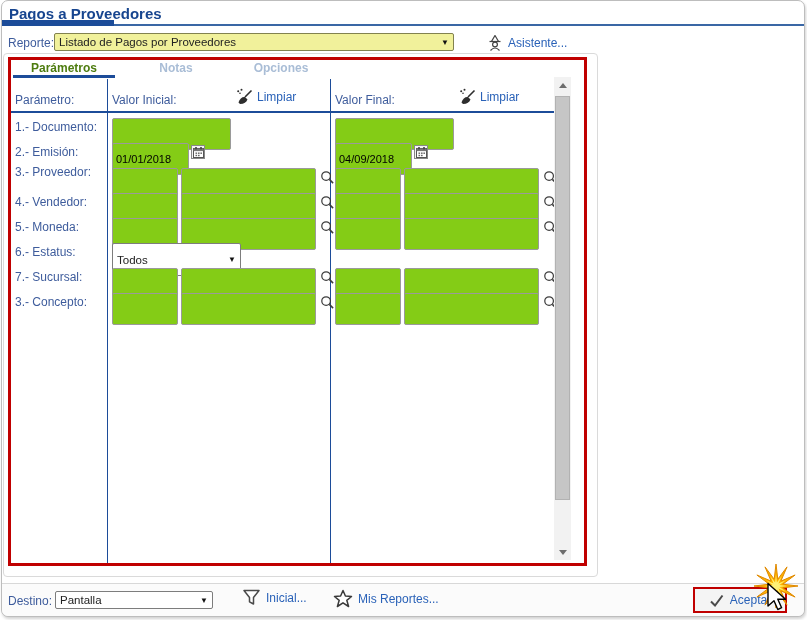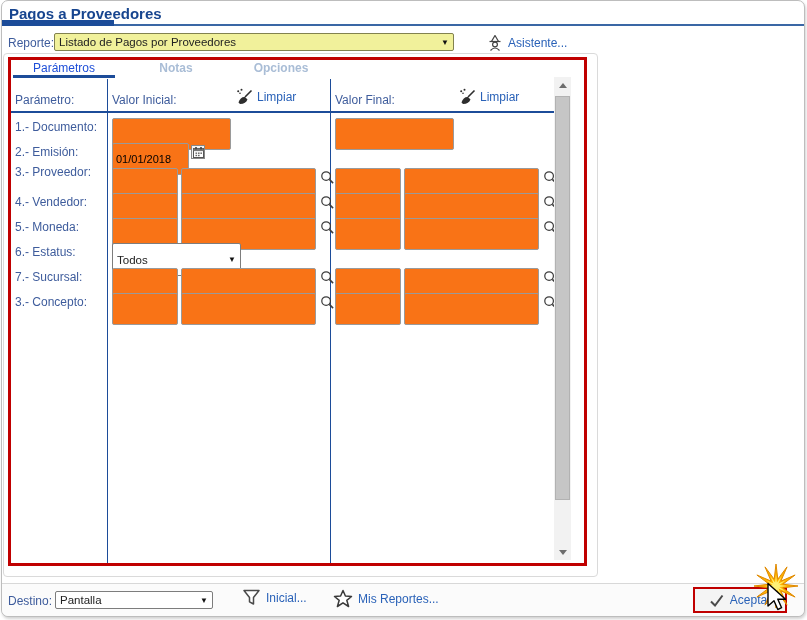--- a/index.html
+++ b/index.html
@@ -21,32 +21,32 @@
   .selectbox { display:flex; align-items:center; border:1px solid #7d7d7d; border-radius:2px; background:#fff; padding:0 4px; font-size:11.5px; color:#222; cursor:default; }
   .selectbox .arrow { margin-left:auto; font-size:8px; color:#111; }
   .report-select { position:absolute; left:54px; top:33px; width:400px; height:18px; background:#F1F19B; border-color:#82824f; z-index:3; }
   .assistant { position:absolute; left:487px; top:35px; display:flex; align-items:center; gap:5px; color:#2A62B8; cursor:pointer; z-index:3; }
 
   
   .group-box { position:absolute; left:3px; top:53px; width:595px; height:524px; border:1px solid #dadada; border-radius:4px; z-index:1; }
   .panel { position:absolute; left:8px; top:57px; width:579px; height:509px; border:3px solid #C00000; background:#fff; z-index:2; }
 
   .ptab { position:absolute; top:1px; height:16px; text-align:center; font-size:12px; cursor:pointer; }
-  .ptab.active { color:#1d4ed8; font-weight:normal; }
+  .ptab.active { color:#4d7c0f; font-weight:bold; }
   .ptab.inactive { color:#A9BDD6; font-weight:bold; }
   .ptab-underline { position:absolute; left:2px; top:15px; width:102px; height:3px; background:#1C4C99; }
 
   .vline { position:absolute; top:19px; width:1px; height:484px; background:#1C4C99; }
   .hdr-rule { position:absolute; left:0; top:51px; width:543px; height:2px; background:#1C4C99; }
   .hdr-text { position:absolute; top:33px; color:#3E5C9C; }
   .clean-link { position:absolute; top:28px; display:flex; align-items:center; gap:4px; color:#2A62B8; cursor:pointer; }
 
   .prow-label { position:absolute; left:4px; color:#3E5C9C; }
   .cell { position:absolute; width:226px; height:19px; }
-  .inp { border:1px solid #9a9a9a; border-radius:2px; background:#f97316; height:32px; font-family:"Liberation Sans",sans-serif; font-size:11px; padding:0 3px; position:absolute; top:0; }
+  .inp { border:1px solid #9a9a9a; border-radius:2px; background:#84cc16; height:32px; font-family:"Liberation Sans",sans-serif; font-size:11px; padding:0 3px; position:absolute; top:0; }
   .inp-txt { left:0; width:119px; }
   .inp-date { left:0; width:77px; }
   .inp-sm { left:0; width:66px; }
   .inp-lg { left:69px; width:135px; }
   .cal-btn { position:absolute; left:79px; top:2px; width:14px; height:14px; border:1px solid #888; background:#f4f4f4; display:flex; align-items:center; justify-content:center; cursor:pointer; }
   .mag-btn { position:absolute; left:207px; top:1px; width:16px; height:16px; cursor:pointer; display:flex; align-items:center; justify-content:center; }
   .estatus-select { position:absolute; left:0; top:0; width:129px; height:33px; }
 
   
   .scrollbar { position:absolute; left:543px; top:17px; width:17px; height:483px; background:#f2f2f2; }
@@ -177,20 +177,28 @@
 
   <span class="prow-label" style="top:85px;">2.- Emisión:</span>
   <div class="cell" style="left:101px;top:83px;">
     <input class="inp inp-date" value="01/01/2018" style="">
     <span class="cal-btn">
         <svg width="11" height="11" viewBox="0 0 11 11">
           <use href="#ic-cal"></use>
         </svg>
       </span>
   </div>
+  <div class="cell" style="left:324px;top:83px;">
+    <input class="inp inp-date" value="04/09/2018" style="">
+    <span class="cal-btn">
+        <svg width="11" height="11" viewBox="0 0 11 11">
+          <use href="#ic-cal"></use>
+        </svg>
+      </span>
+  </div>
 
   <span class="prow-label" style="top:105px;">3.- Proveedor:</span>
   <div class="cell" style="left:101px;top:108px;">
     <input class="inp inp-sm" style="">
     <input class="inp inp-lg" style="">
     <span class="mag-btn">
         <svg width="15" height="15" viewBox="0 0 16 16">
           <use href="#ic-mag"></use>
         </svg>
       </span>

